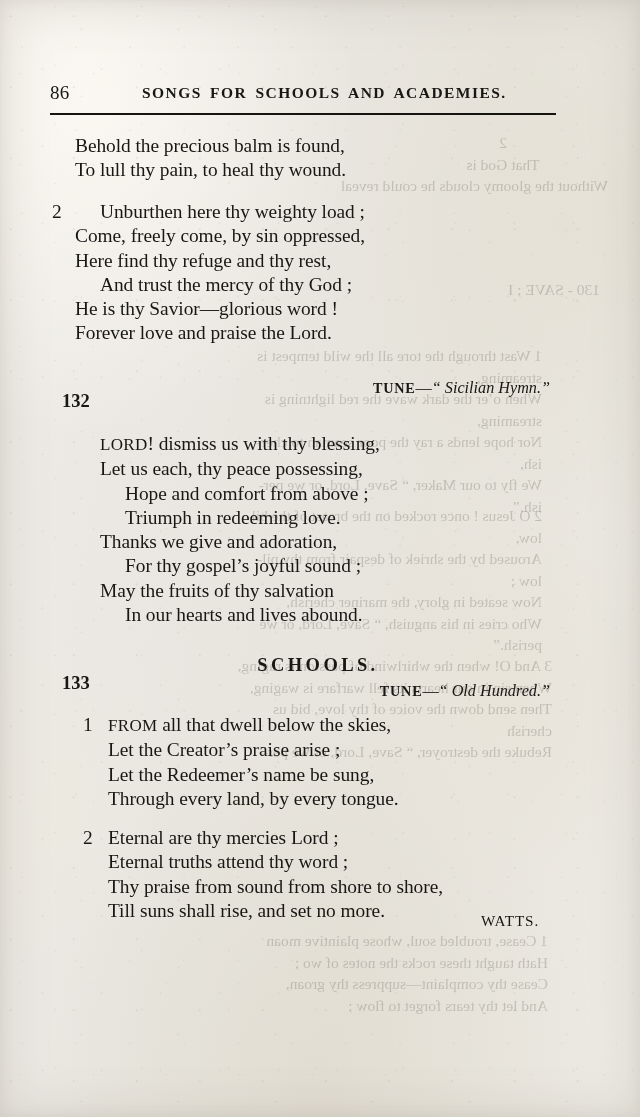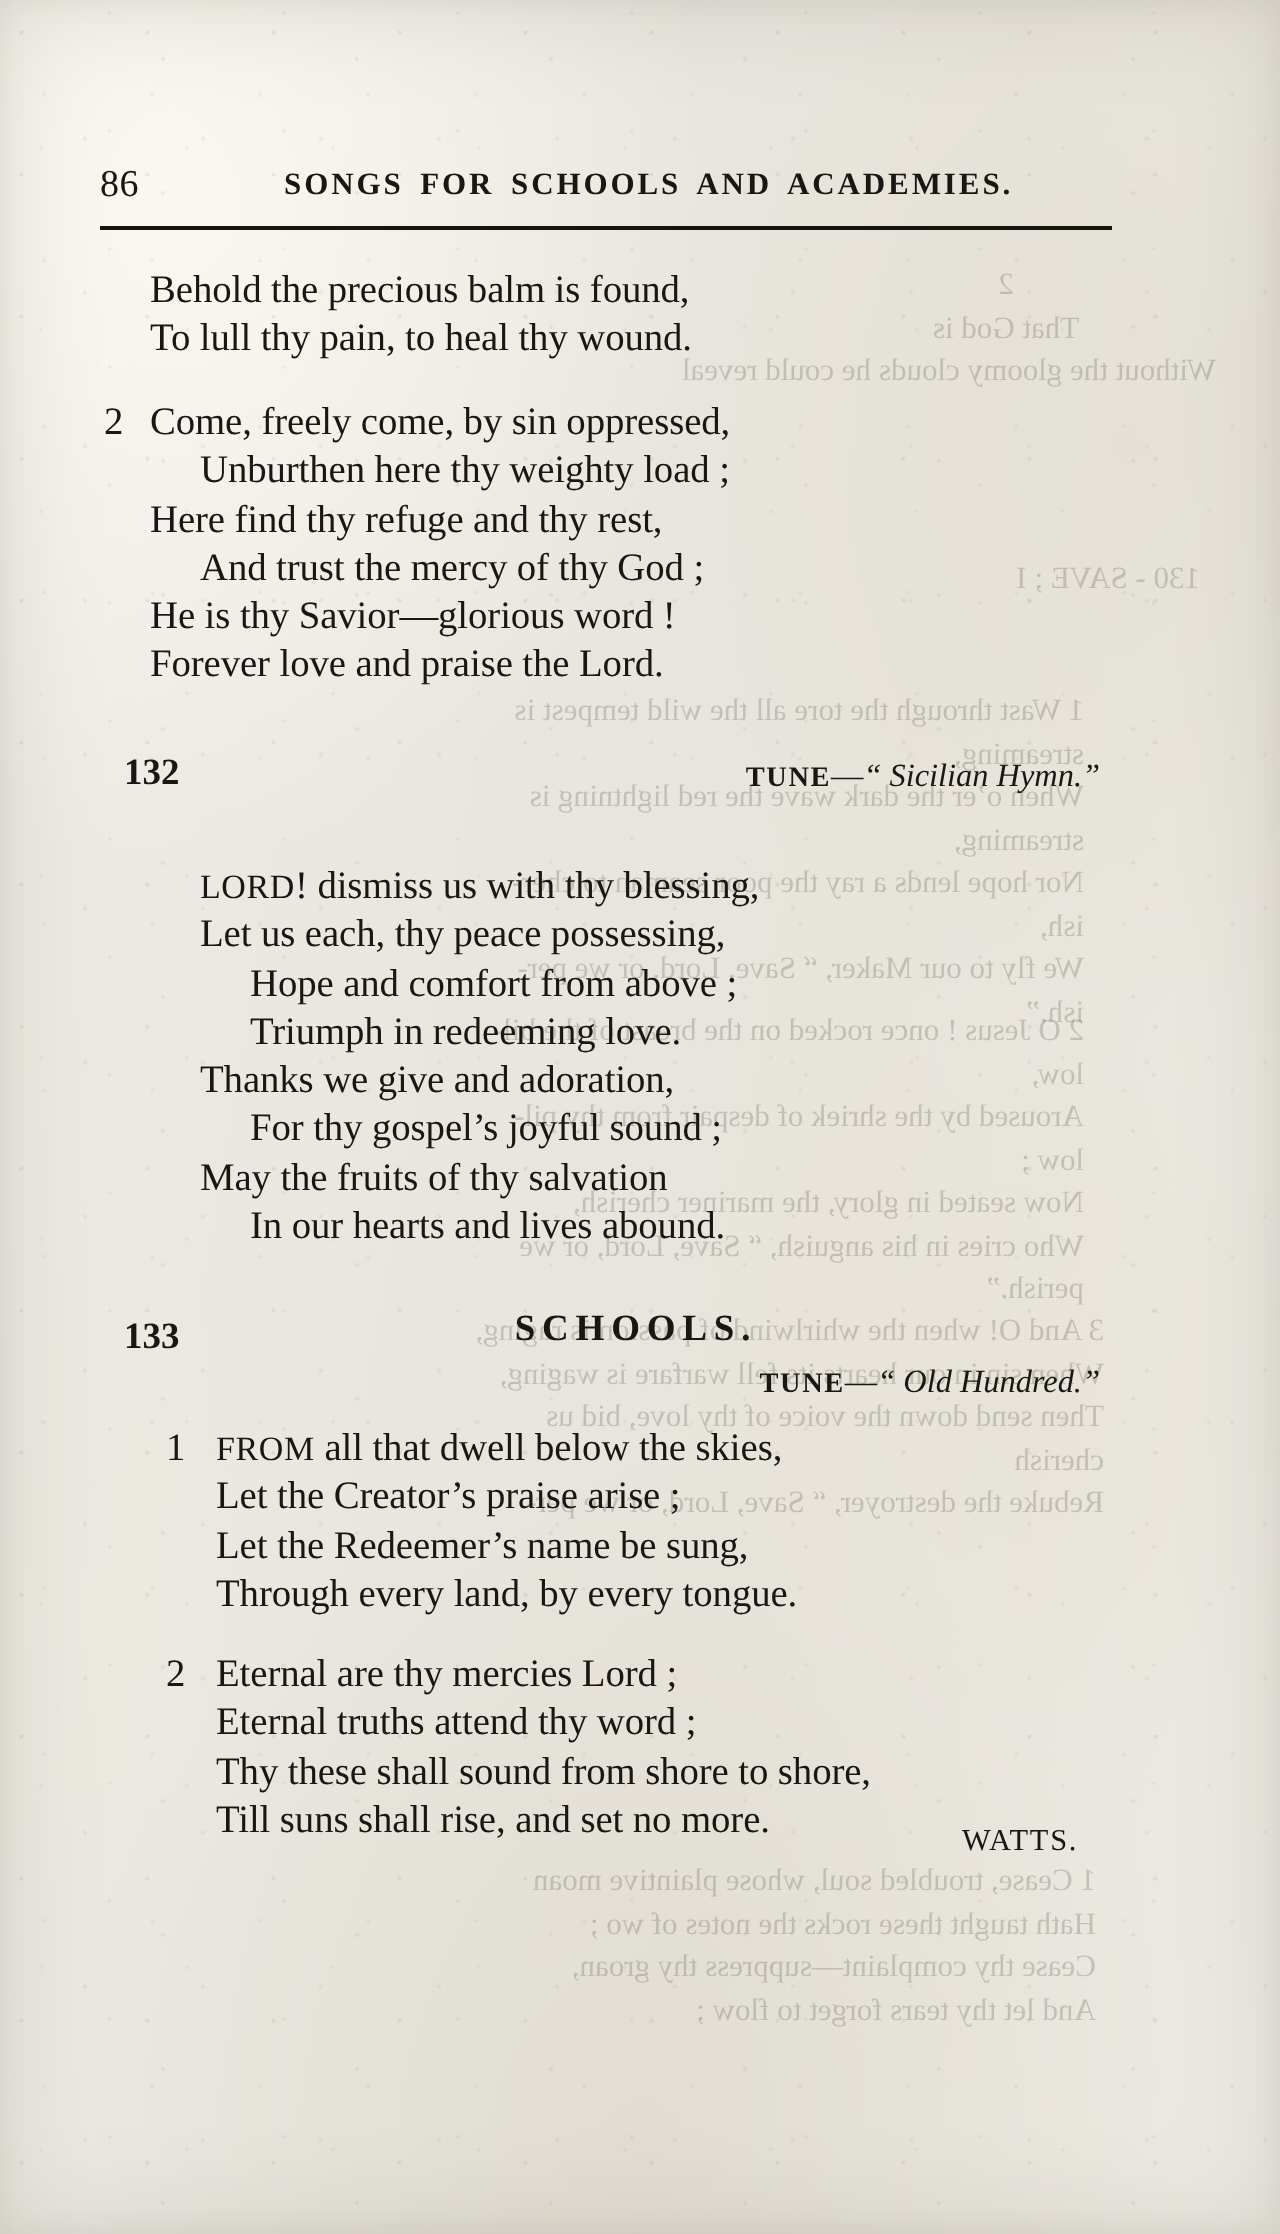--- a/index.html
+++ b/index.html
@@ -123,21 +123,21 @@
     position: absolute;
     font-size: 19.4px;
     line-height: 24.3px;
   }
 
   
   .hymn-head { position: absolute; left: 50px; right: 60px; }
   .hymn-num {
     position: absolute;
     left: 12px;
-    top: 4px;
+    top: 18px;
     font-size: 18.5px;
     font-weight: 700;
   }
   .hymn-title {
     text-align: center;
     font-size: 18.5px;
     font-weight: 700;
     letter-spacing: 3.4px;
     padding-left: 6px;
   }
@@ -210,22 +210,22 @@
   </div>
   <div class="rule"></div>
 
   <div class="block" style="left:75px; top:134px;">
     <div class="line ink-soft">Behold the precious balm is found,</div>
     <div class="line ink-soft">To lull thy pain, to heal thy wound.</div>
   </div>
 
   <div class="block" style="left:75px; top:200px;">
     <span class="vnum ink-soft" style="left:-23px; top:0;">2</span>
+    <div class="line ind ink-soft">Unburthen here thy weighty load ;</div>
     <div class="line ink-soft">Come, freely come, by sin oppressed,</div>
-    <div class="line ind ink-soft">Unburthen here thy weighty load ;</div>
     <div class="line ink-soft">Here find thy refuge and thy rest,</div>
     <div class="line ind ink-soft">And trust the mercy of thy God ;</div>
     <div class="line ink-soft">He is thy Savior—glorious word !</div>
     <div class="line ink-soft">Forever love and praise the Lord.</div>
   </div>
 
   <div class="hymn-head" style="top:373px;">
     <span class="hymn-num ink-soft">132</span>
     <div class="tune ink-soft"><span class="tune-label">Tune</span><span>—</span><span class="tune-name">“ Sicilian Hymn.”</span></div>
   </div>
@@ -252,20 +252,20 @@
     <div class="line ink-soft"><span class="sc">From</span><span> all that dwell below the skies,</span></div>
     <div class="line ink-soft">Let the Creator’s praise arise ;</div>
     <div class="line ink-soft">Let the Redeemer’s name be sung,</div>
     <div class="line ink-soft">Through every land, by every tongue.</div>
   </div>
 
   <div class="block" style="left:108px; top:826px;">
     <span class="vnum ink-soft" style="left:-25px; top:0;">2</span>
     <div class="line ink-soft">Eternal are thy mercies Lord ;</div>
     <div class="line ink-soft">Eternal truths attend thy word ;</div>
-    <div class="line ink-soft">Thy these shall sound from shore to shore,</div>
+    <div class="line ink-soft">Thy praise from sound from shore to shore,</div>
     <div class="line ink-soft">Till suns shall rise, and set no more.</div>
   </div>
 
   <div class="attrib ink-soft" style="left:481px; top:912px;">Watts.</div>
 
   <div class="vignette"></div>
 </div>
 
 </body></html>

